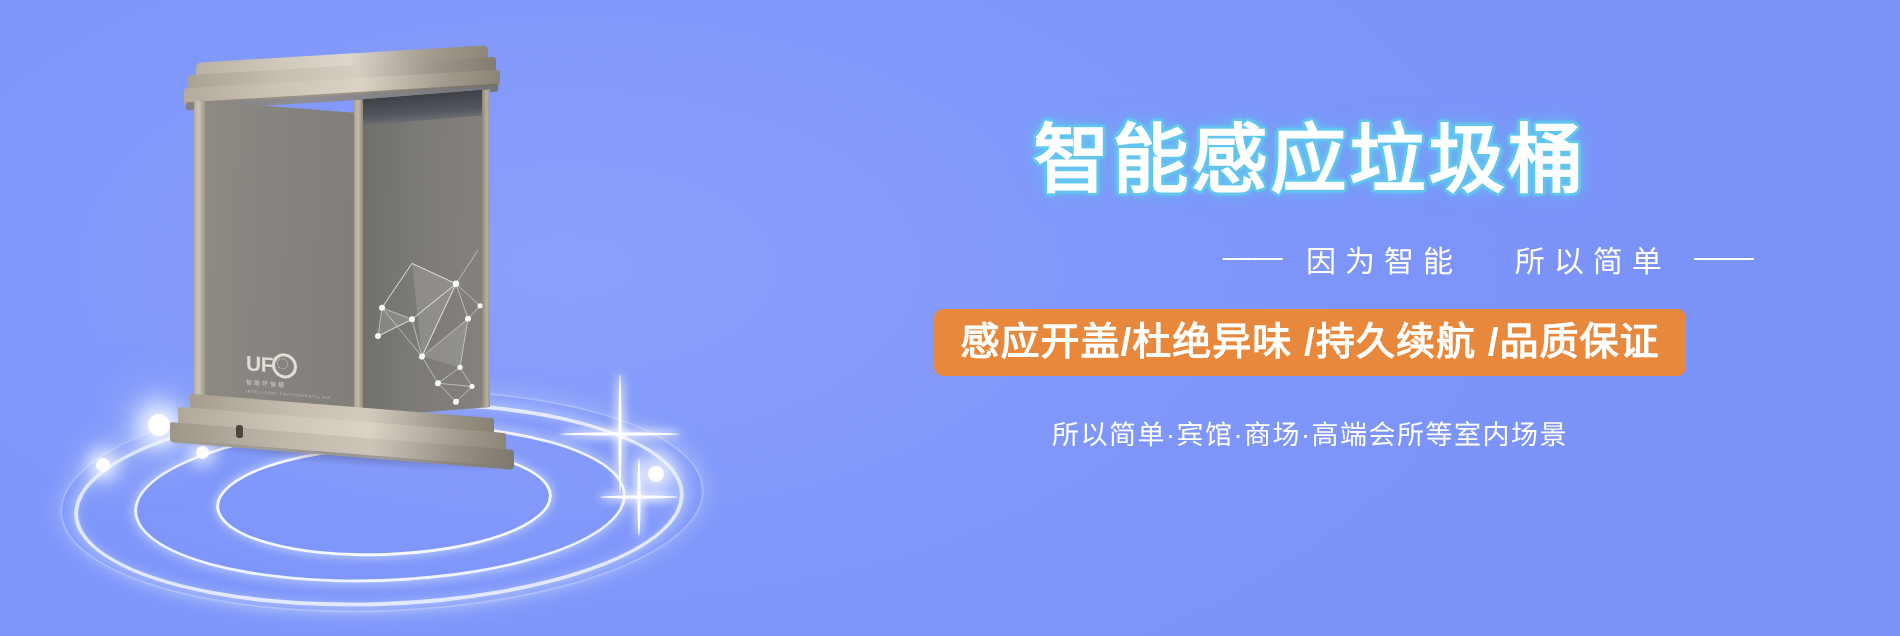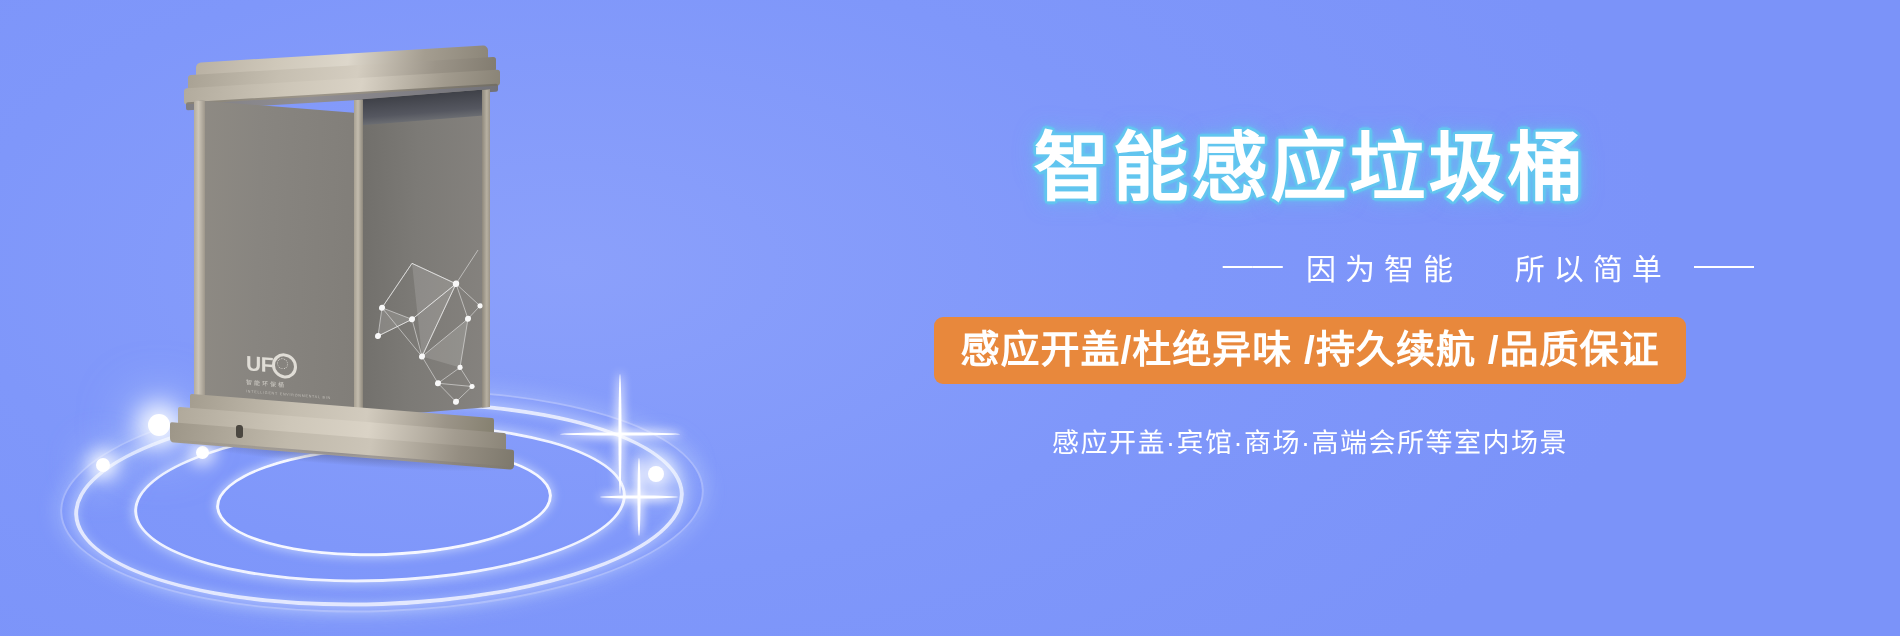--- a/index.html
+++ b/index.html
@@ -307,21 +307,21 @@
     letter-spacing: 0.8px;
     margin-top: 3px;
     opacity: .55;
     white-space: nowrap;
   }
 
   
   .copy {
     position: absolute;
     left: 860px;
-    top: 108px;
+    top: 100px;
     width: 900px;
     height: 400px;
     text-align: center;
   }
 
   .headline {
     margin: 0;
     padding-top: 22px;
     font-size: 76px;
     font-weight: 700;
@@ -491,17 +491,17 @@
       <span>因为智能</span>
       <span class="gap"></span>
       <span>所以简单</span>
       <span class="rule">——</span>
     </p>
 
     <div class="badge-row">
       <span class="badge">感应开盖/杜绝异味 /持久续航 /品质保证</span>
     </div>
 
-    <p class="footline">感应开盖·宾馆·商场·高端会所等室内场景</p>
+    <p class="footline">所以简单·宾馆·商场·高端会所等室内场景</p>
 
   </div>
 
 </div>
 
 </body></html>

